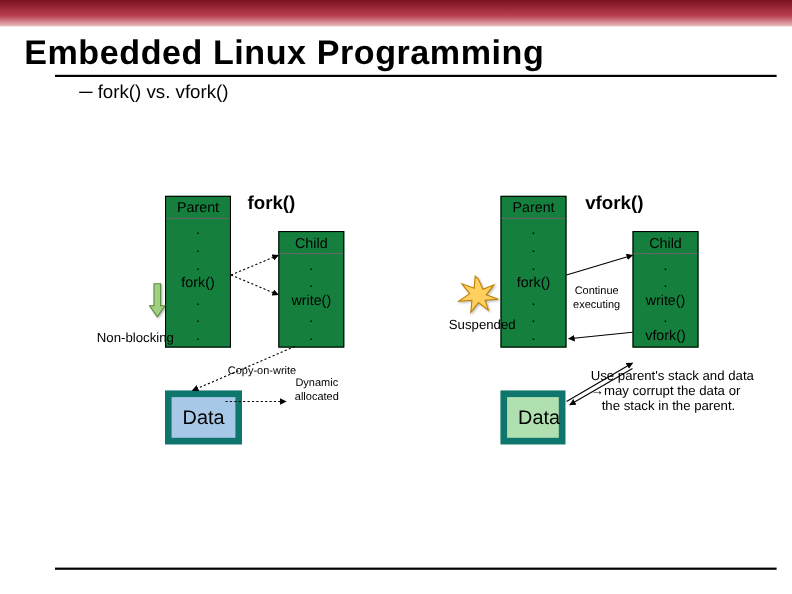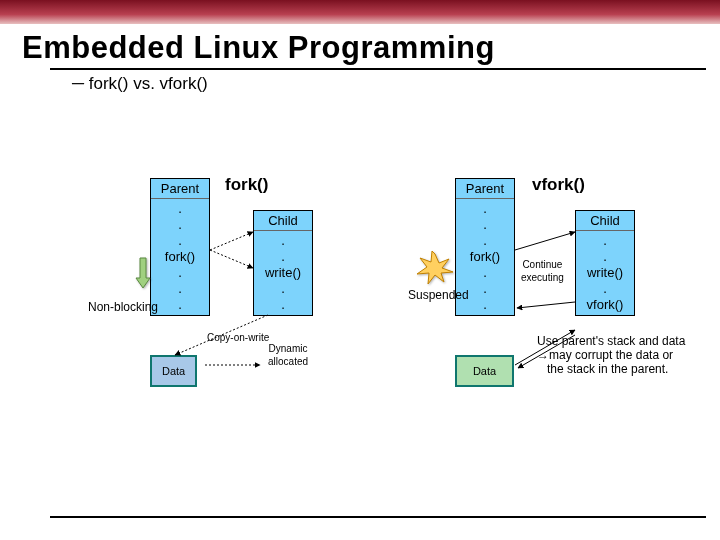--- a/index.html
+++ b/index.html
@@ -3,26 +3,26 @@
 <meta charset="utf-8">
 <style>
   * { margin: 0; padding: 0; box-sizing: border-box; }
   body { width: 720px; height: 540px; background: #fff; font-family: Arial, sans-serif; position: relative; overflow: hidden; }
   .topbar { height: 24px; background: linear-gradient(to bottom, #7a1020, #b84050 60%, #e8c0c0); }
   .title { font-size: 31px; font-weight: bold; padding: 6px 12px 2px 22px; letter-spacing: 0.5px; }
   .rule { height: 2px; background: #000; margin: 0 14px 0 50px; }
   .rule2 { height: 2px; background: #000; margin: 0 14px 0 50px; position: absolute; bottom: 22px; left: 0; right: 0; }
   .subtitle { font-size: 17px; padding: 4px 0 0 56px; margin-left: 16px; }
   .diagram { position: absolute; top: 150px; left: 0; width: 720px; height: 340px; }
-  .box { position: absolute; border: 1px solid #000; background: #7dd3fc; text-align: center; }
+  .box { position: absolute; border: 1px solid #000; background: #15803d; text-align: center; }
   .box-head { font-size: 13px; padding: 2px 0; border-bottom: 1px solid #666; }
   .box-title { position: absolute; font-size: 17px; font-weight: bold; }
   .box-body { padding: 2px 0; }
   .box-body div { font-size: 13px; line-height: 16px; height: 16px; }
-  .data { position: absolute; border: 2px solid #0f766e; font-size: 11px; text-align: center; padding: 8px 10px; }
+  .data { position: absolute; border: 6px solid #0f766e; font-size: 18px; text-align: center; padding: 8px 10px; }
   .data-blue { background: #a8c8e8; }
   .data-green { background: #b0e0b0; width: 59px; }
   .note { position: absolute; font-size: 10px; line-height: 13px; text-align: center; }
   .note12 { position: absolute; font-size: 12px; line-height: 14px; }
   svg.overlay { position: absolute; top: 0; left: 0; width: 720px; height: 340px; pointer-events: none; }
   .shadow { filter: drop-shadow(1px 1px 1px rgba(0,0,0,0.3)); }
 </style>
 </head>
 <body>
 

